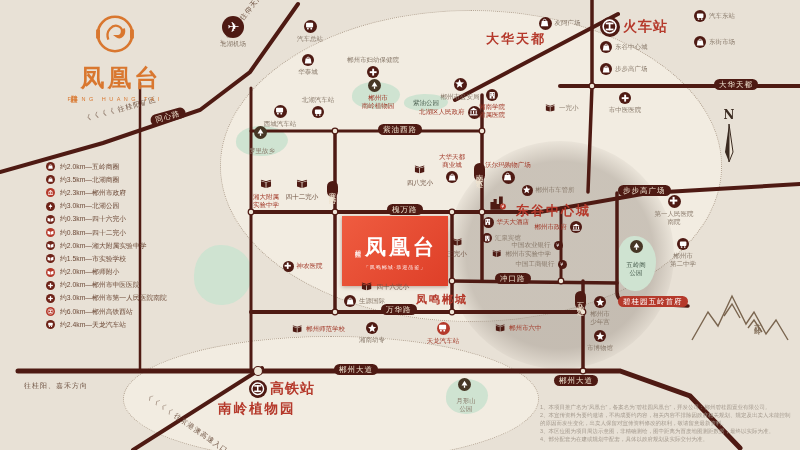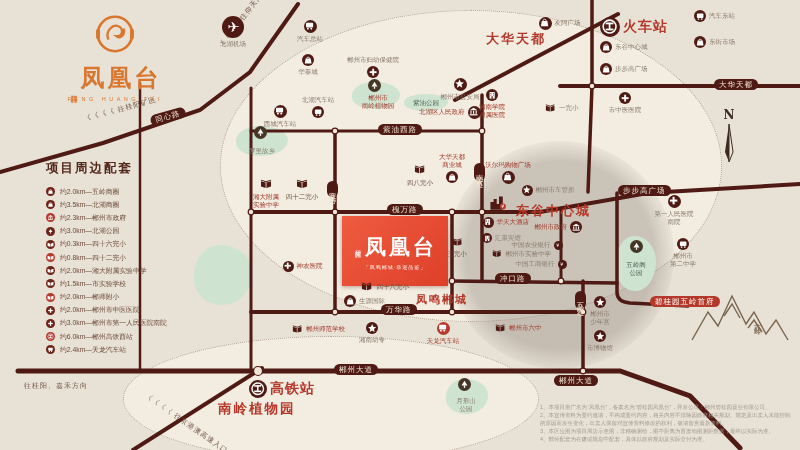--- a/index.html
+++ b/index.html
@@ -174,21 +174,21 @@
       <div class="road-badge" style="left: 387px; top: 204px;">槐万路</div>
       <div class="road-badge vert" style="left: 474px; top: 163px;">南岭大道</div>
       <div class="road-badge vert" style="left: 327px; top: 181px;">寒溪路</div>
       <div class="road-badge" style="left: 381px; top: 304px;">万华路</div>
       <div class="road-badge" style="left: 495px; top: 273px;">冲口路</div>
       <div class="road-badge" style="left: 334px; top: 364px;">郴州大道</div>
       <div class="road-badge" style="left: 554px; top: 375px;">郴州大道</div>
       <div class="road-badge vert" style="left: 575px; top: 291px;">五岭大道</div>
       <div class="road-badge" style="left: 618px; top: 185px;">步步高广场</div>
       <div class="road-badge" style="left: 714px; top: 79px;">大华天都</div>
-      <div class="road-badge red" style="left: 618px; top: 296px; margin-left: 32px;">碧桂园五岭首府</div>
+      <div class="road-badge red" style="left: 618px; top: 296px;">碧桂园五岭首府</div>
     </div>
   <div id="texts-layer">
       <div class="district" style="left: 486px; top: 30px; font-size: 13px;">大华天都</div>
       <div class="district" style="left: 516px; top: 202px; font-size: 13px;">东谷中心城</div>
       <div class="district" style="left: 416px; top: 292px; font-size: 11px;">凤鸣郴城</div>
       <div class="district" style="left: 218px; top: 400px; font-size: 13.5px;">南岭植物园</div>
       <div class="direction" style="left: 84px; top: 114px; transform: rotate(-15deg);">《《《《 往桂阳矿区</div>
       <div class="direction" style="left: 220px; top: 42px; transform: rotate(-52deg);">《《《《 往仰天湖方向</div>
       <div class="direction" style="left: 146px; top: 390px; transform: rotate(35deg);">《《《《 往京港澳高速入口</div>
       <div class="direction" style="left: 24px; top: 381px;">往桂阳、嘉禾方向</div>
@@ -624,21 +624,20 @@
       <rect x="31.5" y="14" width="3.5" height="8" fill="#d9772f"></rect>
     </svg>
     <div id="logo-title">
       <span id="logo-brand">碧桂园</span>
       <span id="logo-name">凤凰台</span>
     </div>
     <div id="logo-tagline">FENG HUANG TAI</div>
   </div>
 
   <div id="amenities">
-    <div id="amenities-title">项目周边配套</div>
     <div id="amenities-list">
         <div class="amen-item">
           <div class="amen-icon" style="background: rgb(110, 35, 24);">
             <svg viewBox="0 0 12 12">
               <path d="M3 4.2 h6 l0.9 5.8 H2.1 Z" fill="#fff"></path>
               <path d="M4.3 4.2 a1.7 1.7 0 0 1 3.4 0" fill="none" stroke="#fff" stroke-width="0.9"></path>
             </svg>
           </div>
           <div class="amen-text">约2.0km—五岭商圈</div>
         </div>

